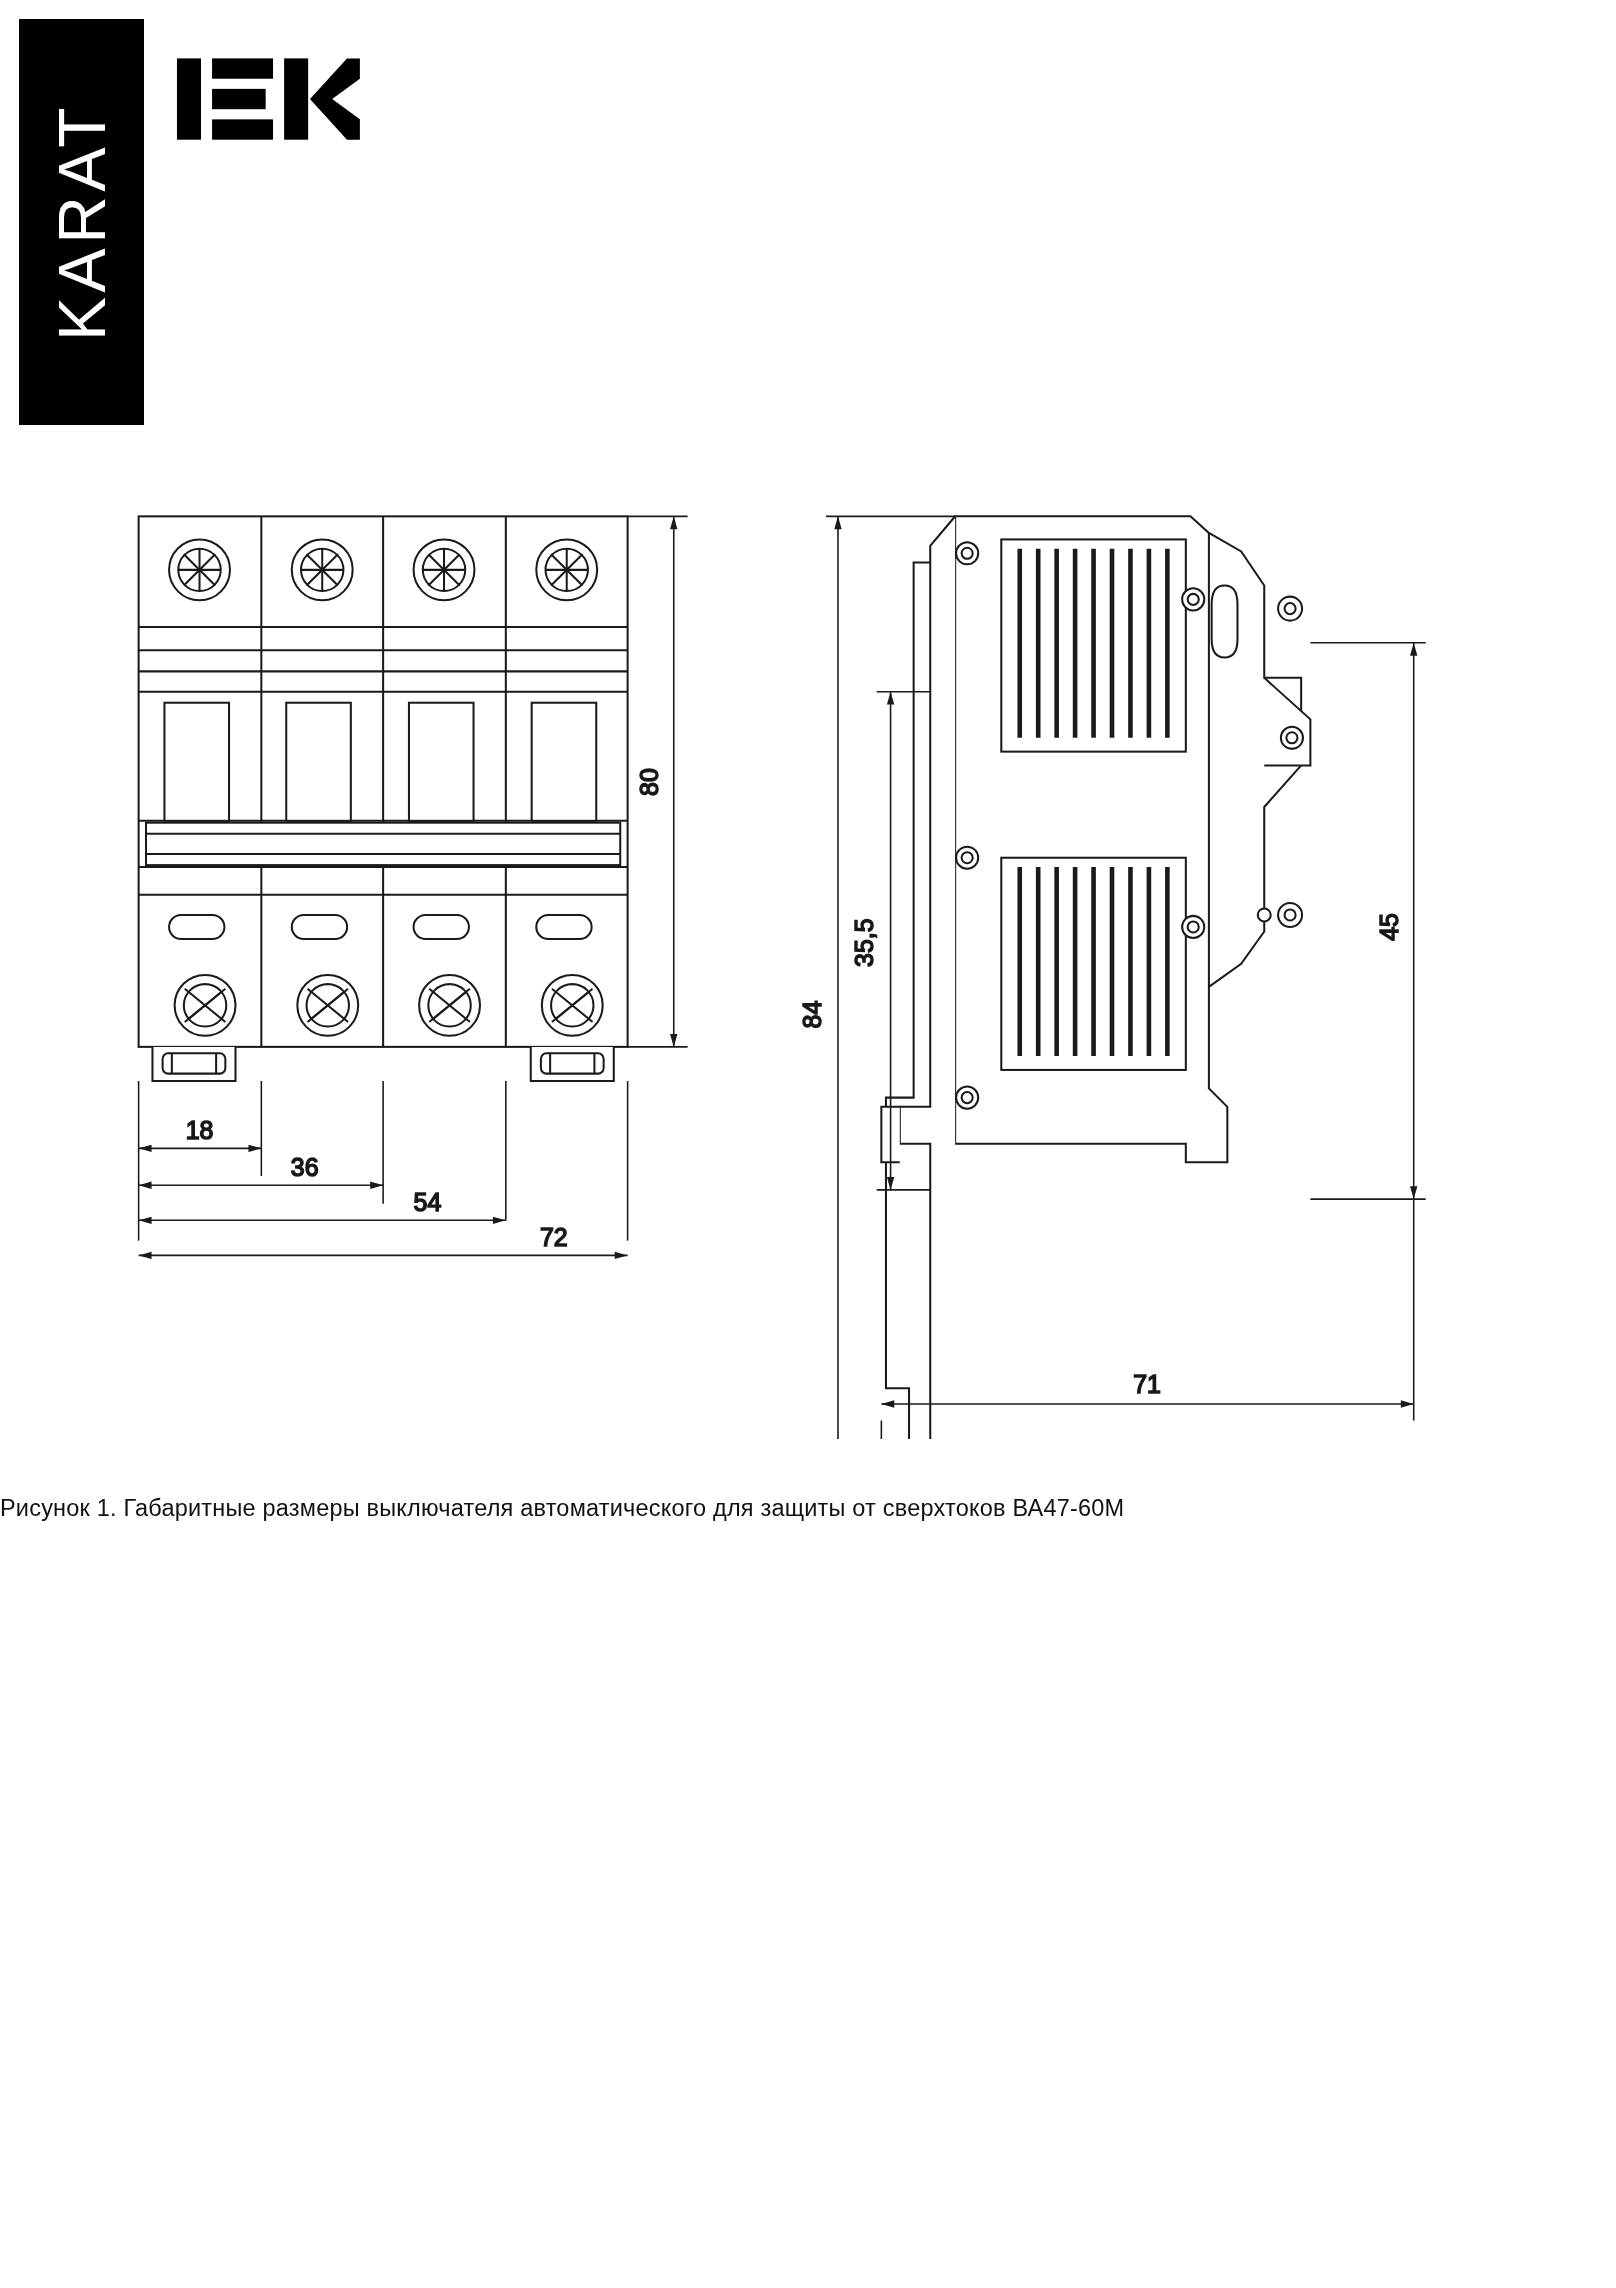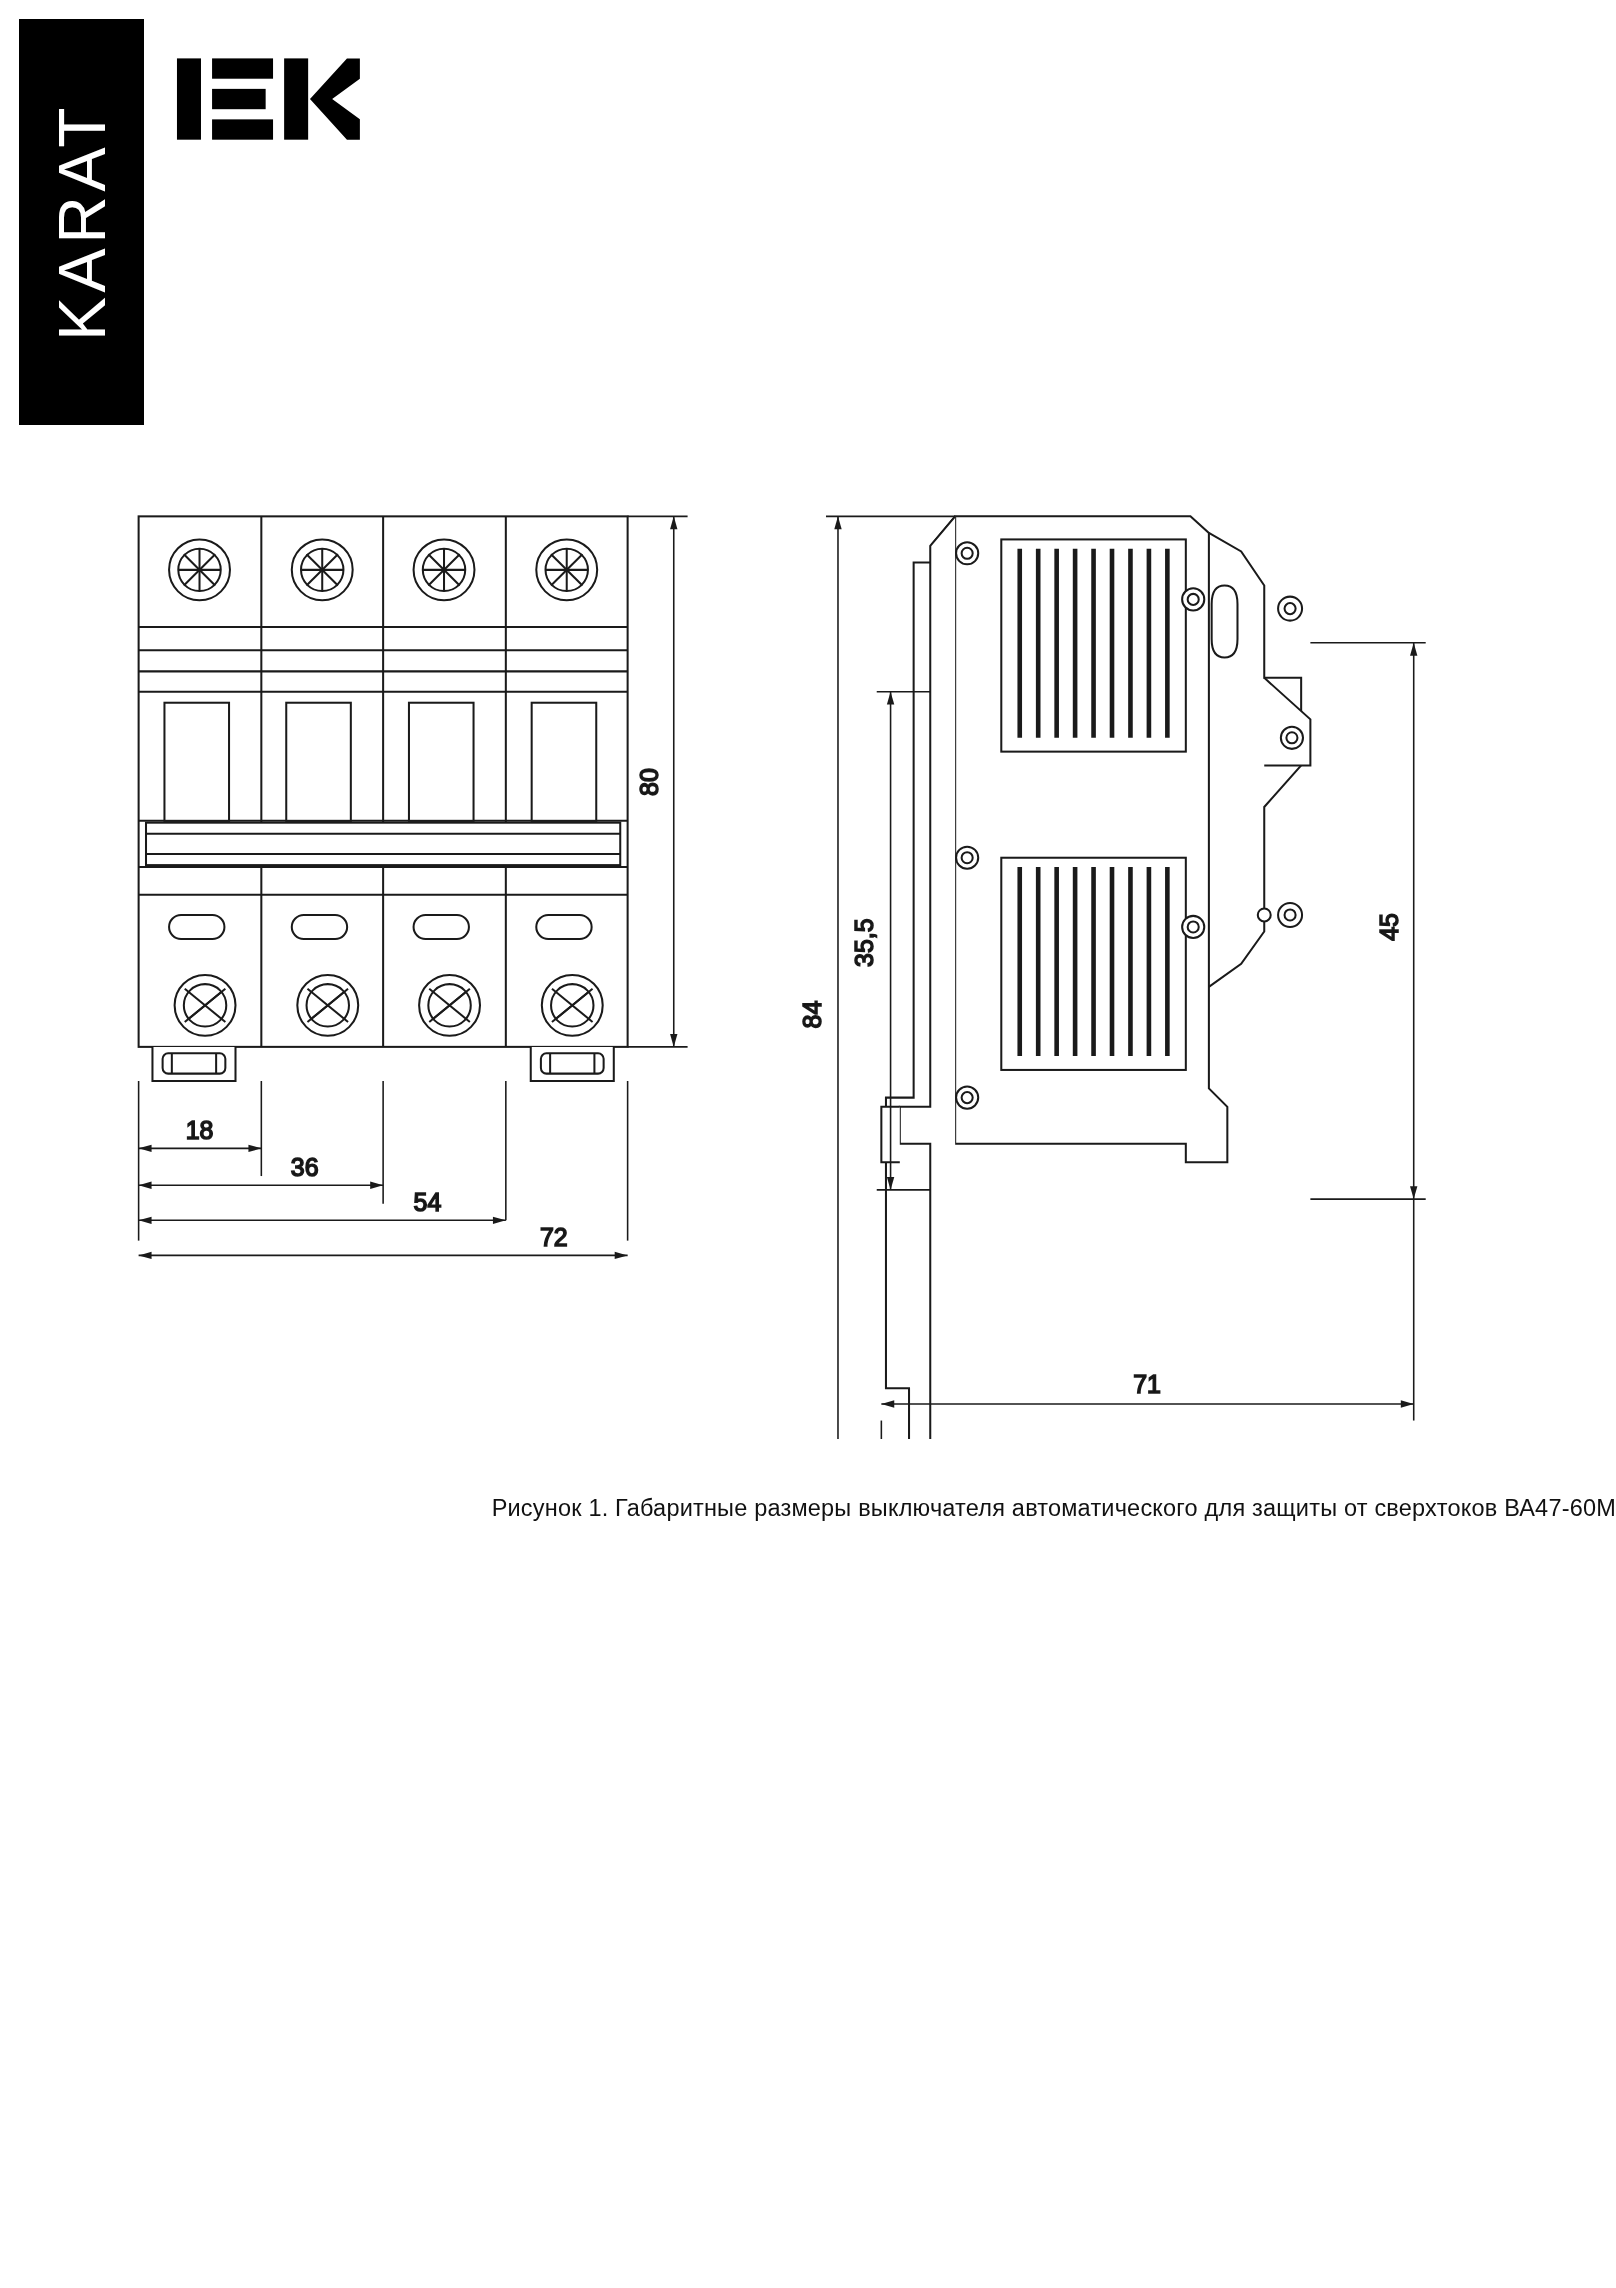--- a/index.html
+++ b/index.html
@@ -60,21 +60,21 @@
     width: 1616px;
     height: 978px;
   }
 
   
   .caption {
     position: absolute;
     left: 0;
     top: 1495px;
     width: 1616px;
-    text-align: right;
+    text-align: left;
     font-size: 23.5px;
     color: #111111;
     letter-spacing: 0.2px;
     font-family: "Liberation Sans", sans-serif;
   }
 
   svg text {
     font-family: "Liberation Sans", sans-serif;
     fill: #111111;
   }

